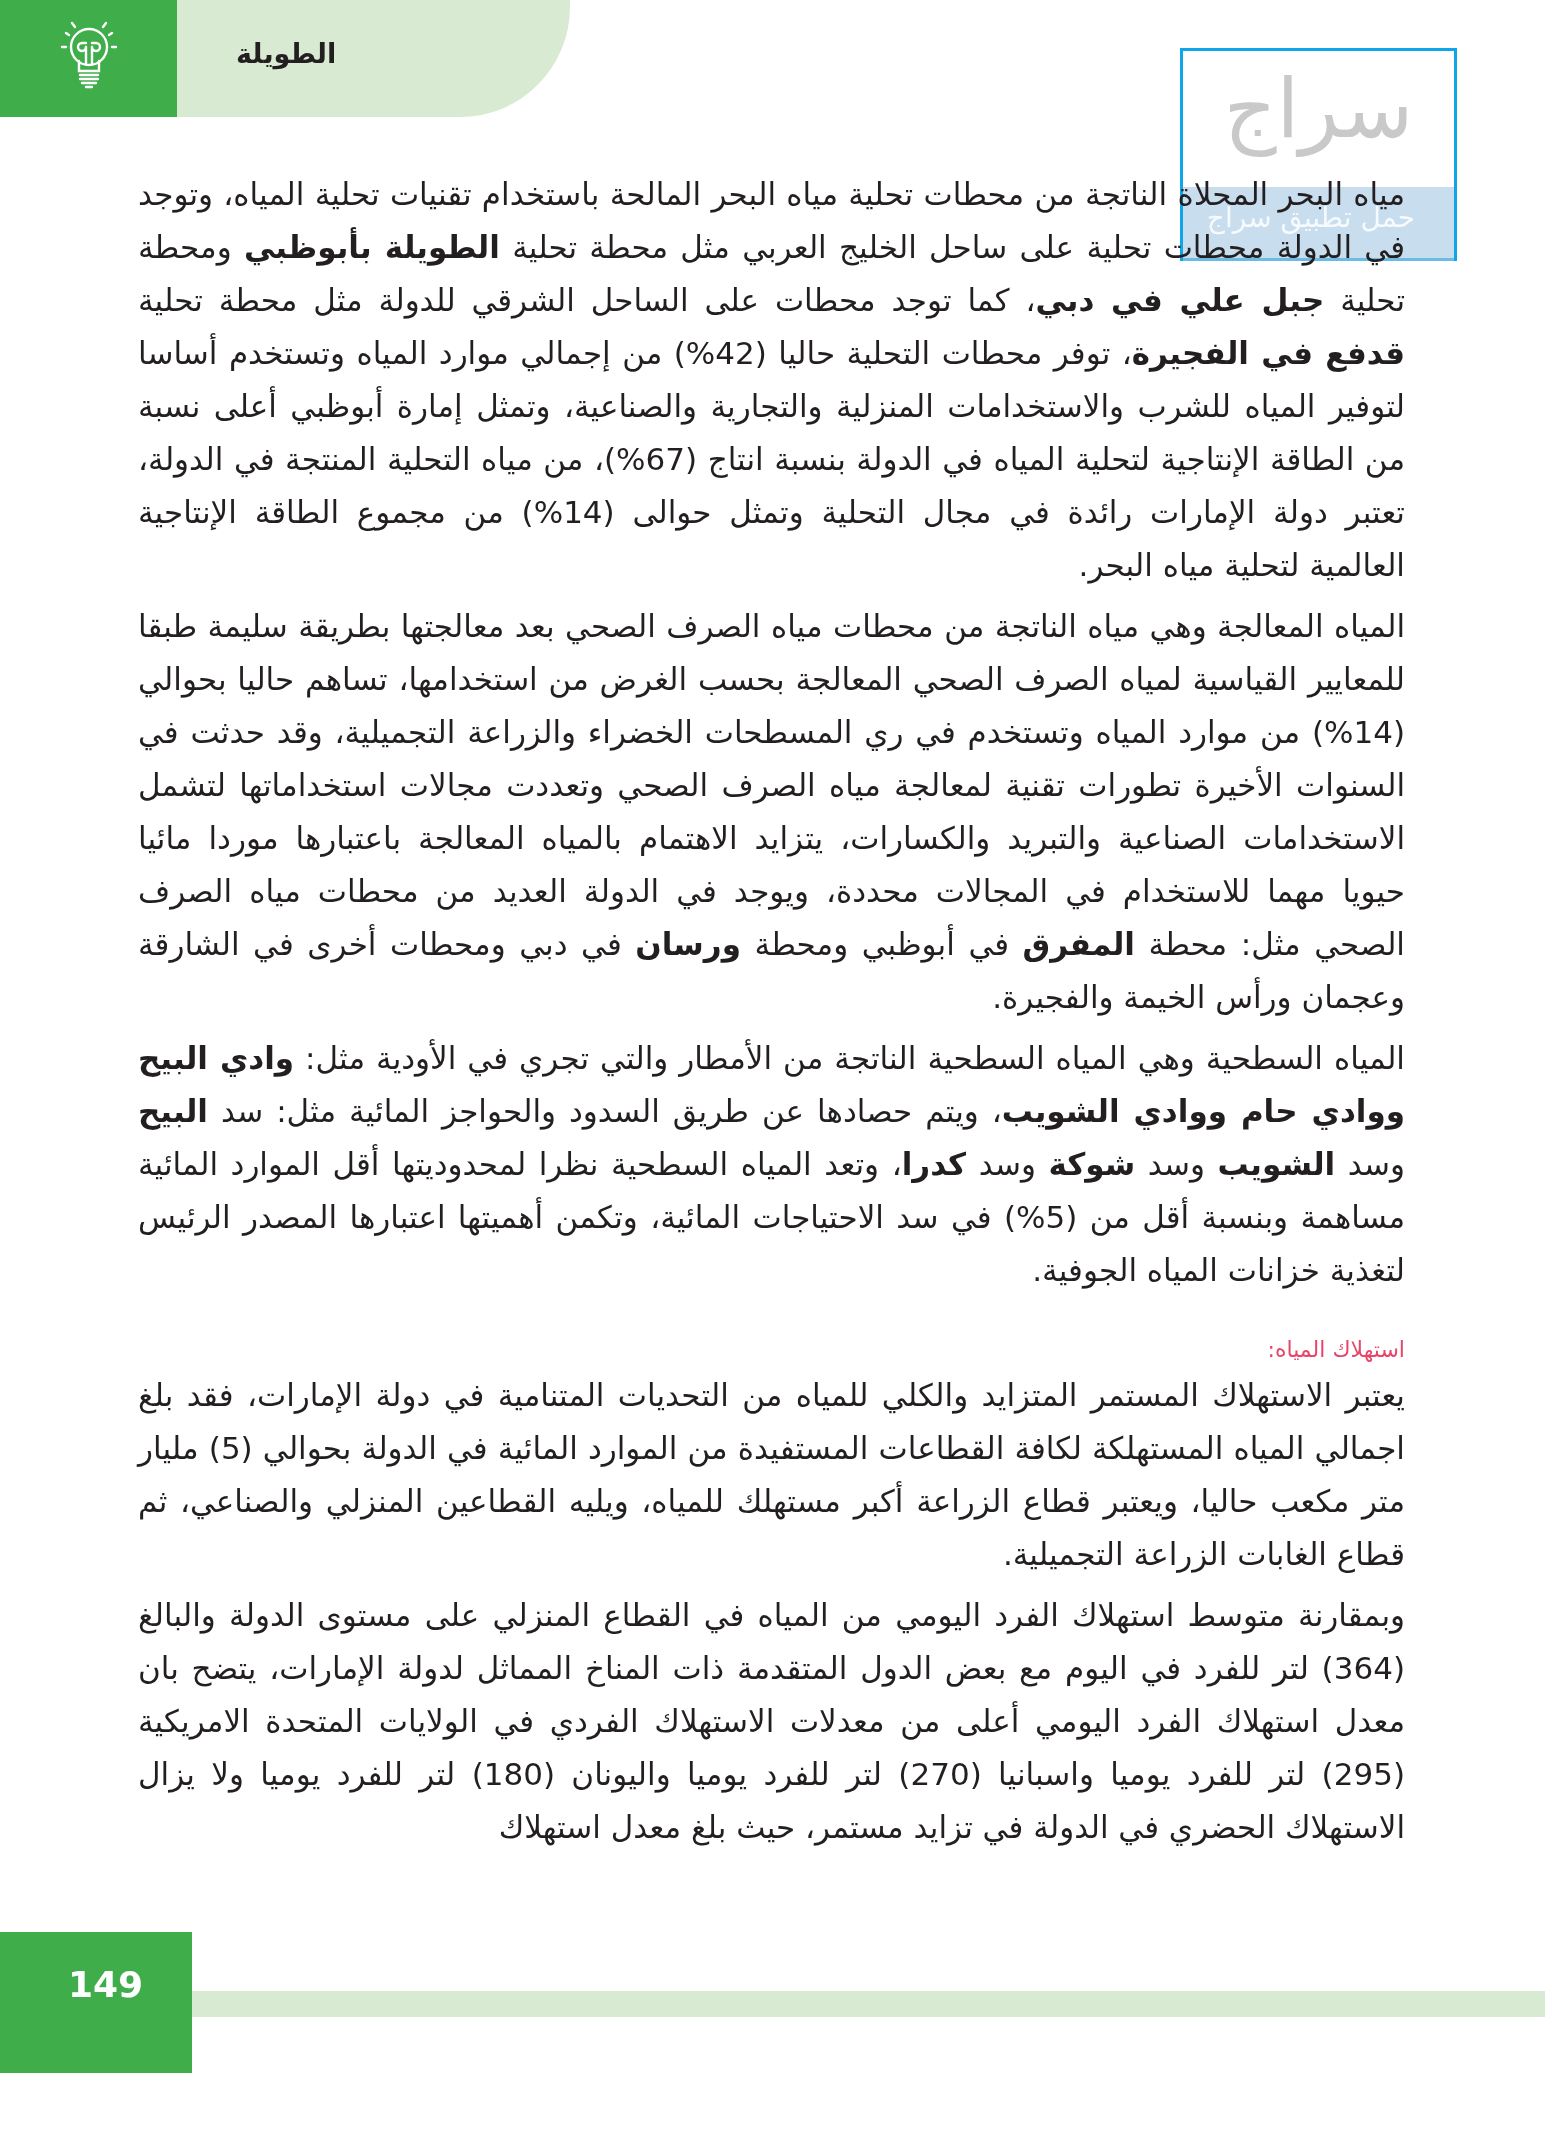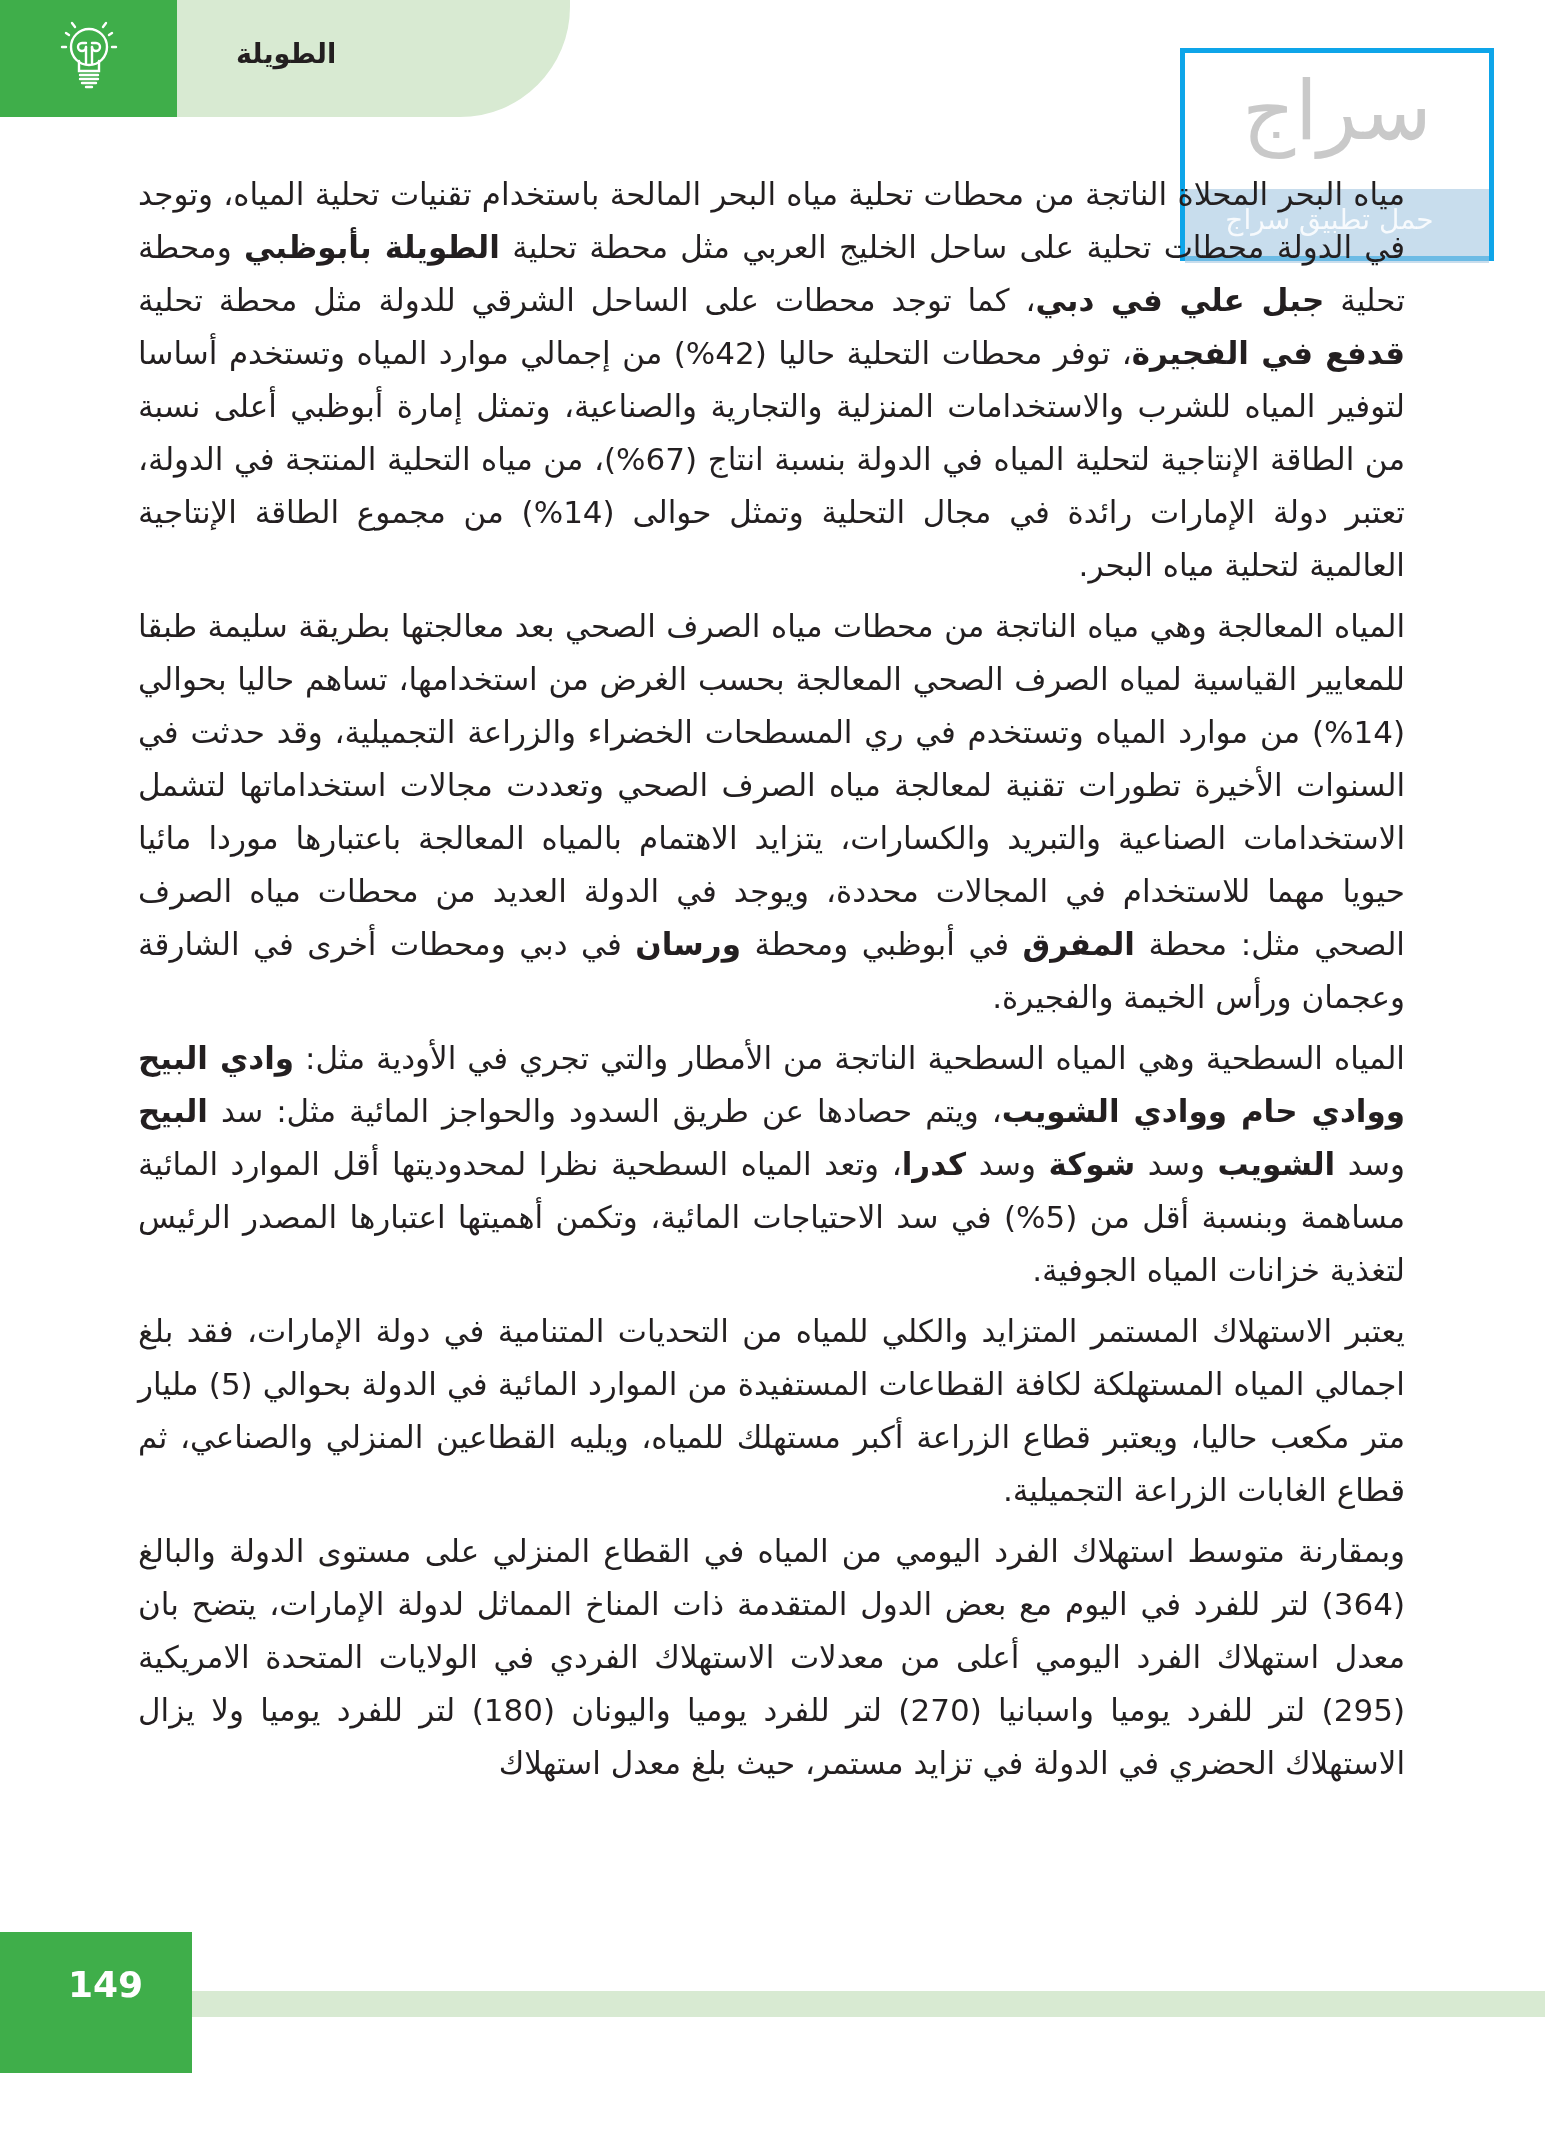--- a/index.html
+++ b/index.html
@@ -33,22 +33,22 @@
       position: absolute;
       left: 236px; top: 38px;
       font-size: 27px;
       font-weight: bold;
       color: #231f20;
       direction: rtl;
     }
     .watermark {
       position: absolute;
       left: 1180px; top: 48px;
-      width: 314px; height: 213px;
-      border: 5px solid #0ea5e9;
+      width: 277px; height: 213px;
+      border: 3px solid #0ea5e9;
       box-sizing: border-box;
       background: rgba(255,255,255,0.6);
     }
     .watermark-logo {
       position: absolute;
       left: 0; right: 0; top: 10px;
       text-align: center;
       font-size: 82px;
       color: #c9c9c9;
       font-weight: normal;
@@ -141,20 +141,21 @@
   <div class="watermark-band"></div>
   <div class="watermark-caption">حمل تطبيق سراج</div>
 </div>
 
 <div class="content">
   <div id="paras-before">
       <p><span>مياه البحر المحلاة الناتجة من محطات تحلية مياه البحر المالحة باستخدام تقنيات تحلية المياه، وتوجد في الدولة محطات تحلية على ساحل الخليج العربي مثل محطة تحلية </span><b>الطويلة بأبوظبي</b><span> ومحطة تحلية </span><b>جبل علي في دبي</b><span>، كما توجد محطات على الساحل الشرقي للدولة مثل محطة تحلية </span><b>قدفع في الفجيرة</b><span>، توفر محطات التحلية حاليا (42%) من إجمالي موارد المياه وتستخدم أساسا لتوفير المياه للشرب والاستخدامات المنزلية والتجارية والصناعية، وتمثل إمارة أبوظبي أعلى نسبة من الطاقة الإنتاجية لتحلية المياه في الدولة بنسبة انتاج (67%)، من مياه التحلية المنتجة في الدولة، تعتبر دولة الإمارات رائدة في مجال التحلية وتمثل حوالى (14%) من مجموع الطاقة الإنتاجية العالمية لتحلية مياه البحر.</span></p>
       <p><span>المياه المعالجة وهي مياه الناتجة من محطات مياه الصرف الصحي بعد معالجتها بطريقة سليمة طبقا للمعايير القياسية لمياه الصرف الصحي المعالجة بحسب الغرض من استخدامها، تساهم حاليا بحوالي (14%) من موارد المياه وتستخدم في ري المسطحات الخضراء والزراعة التجميلية، وقد حدثت في السنوات الأخيرة تطورات تقنية لمعالجة مياه الصرف الصحي وتعددت مجالات استخداماتها لتشمل الاستخدامات الصناعية والتبريد  والكسارات، يتزايد الاهتمام بالمياه المعالجة باعتبارها موردا مائيا حيويا مهما للاستخدام في المجالات محددة، ويوجد في الدولة العديد من محطات مياه الصرف الصحي مثل: محطة </span><b>المفرق</b><span> في أبوظبي ومحطة </span><b>ورسان</b><span> في دبي ومحطات أخرى في الشارقة وعجمان ورأس الخيمة والفجيرة.</span></p>
       <p><span>المياه السطحية وهي المياه السطحية الناتجة من الأمطار والتي تجري في الأودية مثل: </span><b>وادي البيح ووادي حام ووادي الشويب</b><span>، ويتم حصادها عن طريق السدود والحواجز المائية مثل: سد </span><b>البيح</b><span> وسد </span><b>الشويب</b><span> وسد </span><b>شوكة</b><span> وسد </span><b>كدرا</b><span>، وتعد المياه السطحية نظرا لمحدوديتها أقل الموارد المائية مساهمة وبنسبة أقل من (5%) في سد الاحتياجات المائية، وتكمن أهميتها اعتبارها المصدر الرئيس لتغذية خزانات المياه الجوفية.</span></p>
     </div>
+  <div class="subheading">استهلاك المياه:</div>
   <div id="paras-after">
       <p><span>يعتبر الاستهلاك المستمر المتزايد والكلي للمياه من التحديات المتنامية في دولة الإمارات، فقد بلغ اجمالي المياه المستهلكة لكافة القطاعات المستفيدة من الموارد المائية في الدولة بحوالي (5) مليار متر مكعب حاليا، ويعتبر قطاع الزراعة أكبر مستهلك للمياه، ويليه القطاعين المنزلي والصناعي، ثم قطاع الغابات الزراعة التجميلية.</span></p>
       <p><span>وبمقارنة متوسط استهلاك الفرد اليومي من المياه في القطاع المنزلي على مستوى الدولة والبالغ (364) لتر للفرد في اليوم مع بعض الدول المتقدمة ذات المناخ المماثل لدولة الإمارات، يتضح بان معدل استهلاك الفرد اليومي أعلى من معدلات الاستهلاك الفردي في الولايات المتحدة الامريكية (295) لتر للفرد يوميا واسبانيا (270) لتر للفرد يوميا واليونان (180) لتر للفرد يوميا ولا يزال الاستهلاك الحضري في الدولة في تزايد مستمر، حيث بلغ معدل استهلاك</span></p>
     </div>
 </div>
 
 <div class="page-box"></div>
 <div class="page-number">149</div>
 <div class="footer-bar"></div>
 

